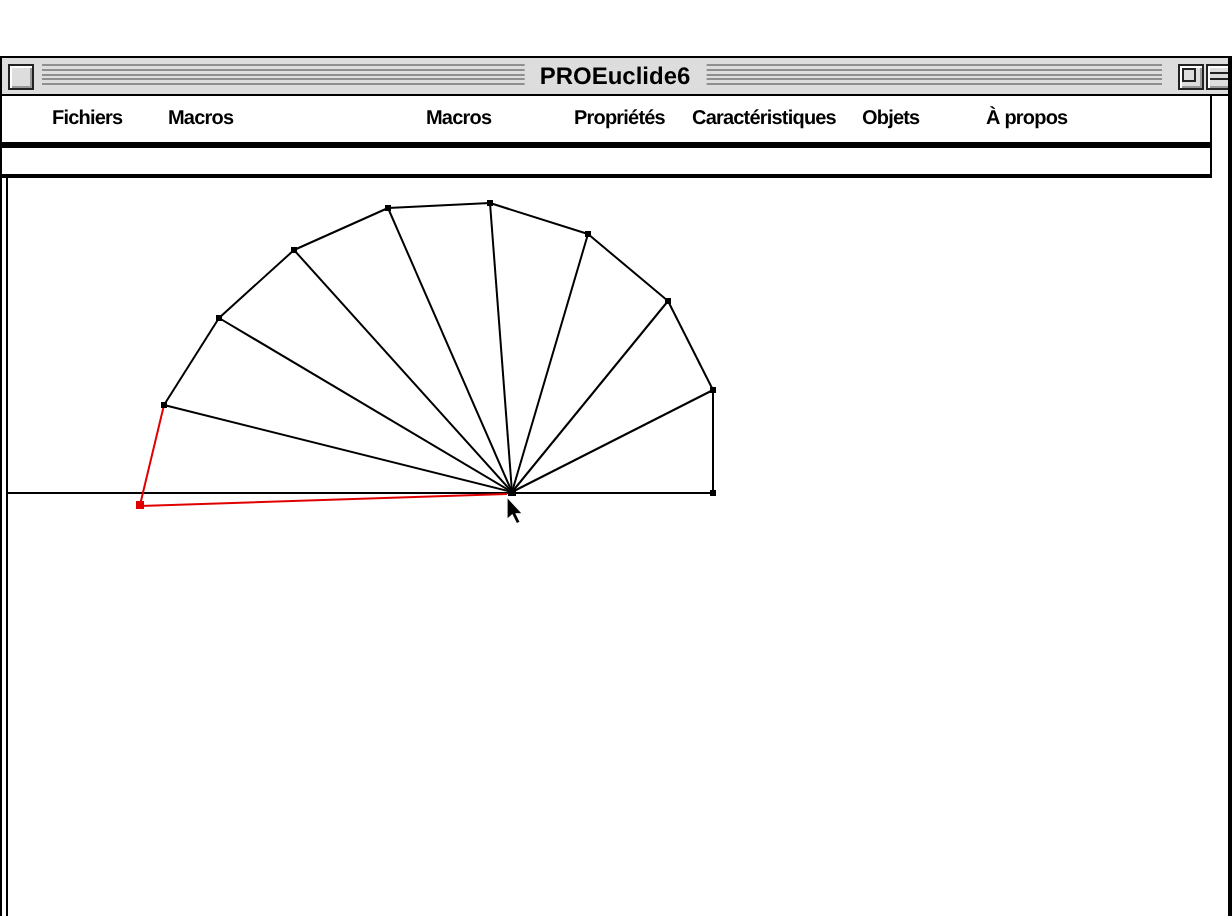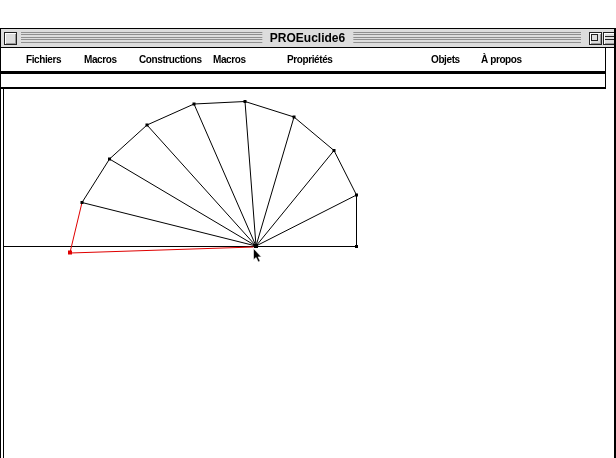--- a/index.html
+++ b/index.html
@@ -72,25 +72,25 @@
     </div>
     <div class="tbox collapse">
       <div class="cb-line l1"></div>
       <div class="cb-line l2"></div>
     </div>
   </div>
 
   <div class="menubar">
     <span class="mi" style="left:25px">Fichiers</span>
     <span class="mi" style="left:83px">Macros</span>
-    <span class="mi" style="left:138px">Constructions</span>
     <span class="mi" style="left:212px">Macros</span>
     <span class="mi" style="left:286px">Propriétés</span>
+    <span class="mi" style="left:345px">Caractéristiques</span>
     <span class="mi" style="left:430px">Objets</span>
-    <span class="mi" style="left:480px">À propos</span>
+    <span class="mi" style="left:492px">À propos</span>
   </div>
 
   <div class="canvas-top-border"></div>
   <div class="right-line"></div>
 
   <div class="canvas"></div>
 
   <svg id="figure-svg" viewBox="0 0 616 458">
       <line x1="3" y1="217.5" x2="355.5" y2="217.5" stroke="#000000" stroke-width="1"></line>
       <line x1="255" y1="217" x2="81" y2="173.5" stroke="#000000" stroke-width="1"></line>

